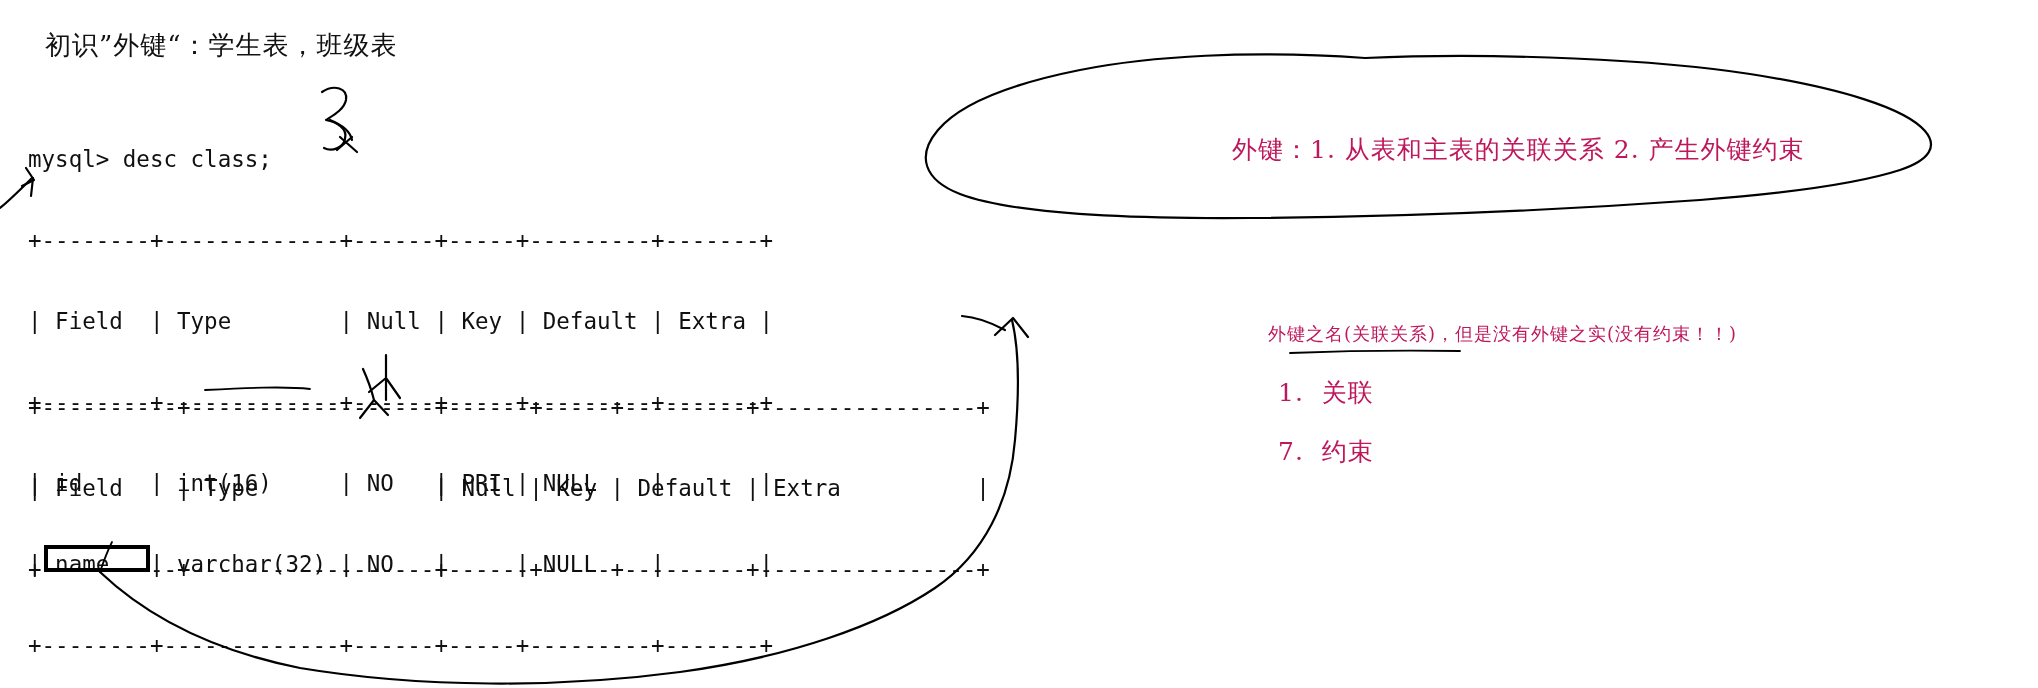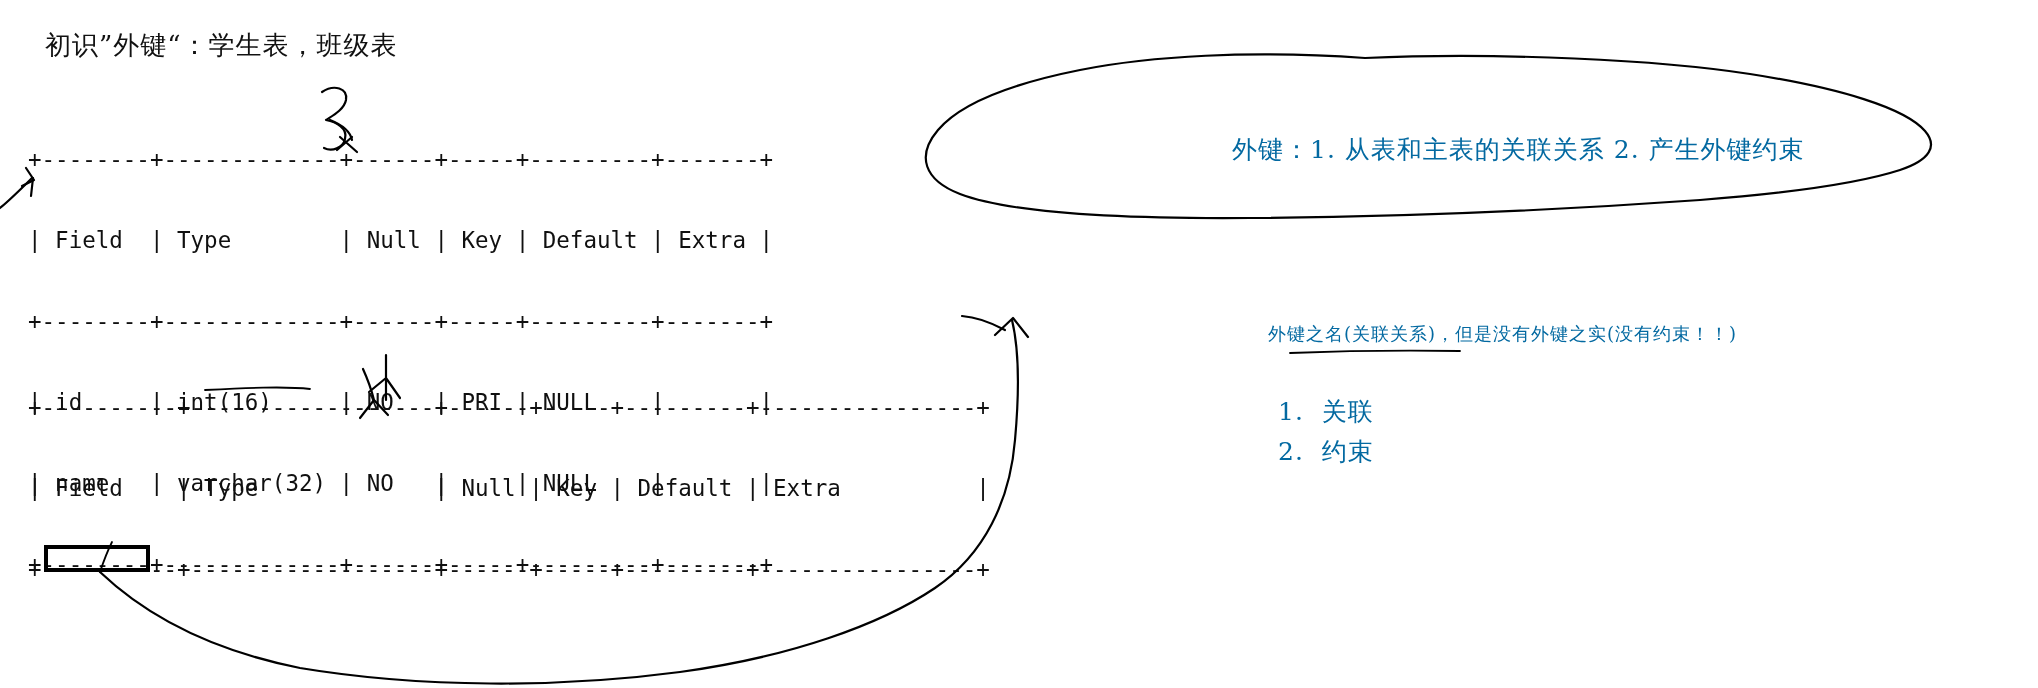--- a/index.html
+++ b/index.html
@@ -45,35 +45,35 @@
     width:106px; height:27px;
     border:4px solid #000;
     box-sizing:border-box;
     background:transparent;
     pointer-events:none;
   }
 
   
   .hand {
     font-family:"DejaVu Serif","Liberation Serif", serif;
-    color:#0369a1;
+    color:#be185d;
     white-space:pre;
   }
   #oval-text {
     left:1232px; top:133px;
     font-size:25px;
     letter-spacing:1px;
   }
   #note-name-real {
     left:1268px; top:322px;
     font-size:18px;
     letter-spacing:1px;
   }
   #list-1 {
-    left:1278px; top:395px;
+    left:1278px; top:376px;
     font-size:25px;
     letter-spacing:1px;
   }
   #list-2 {
     left:1278px; top:435px;
     font-size:25px;
     letter-spacing:1px;
   }
 
   
@@ -82,20 +82,21 @@
   #ink .thin { stroke-width:1.8; }
 </style>
 </head>
 <body>
 
 <div id="root">
 
   <div class="abs note-title">初识”外键“：学生表，班级表</div>
 
   <div class="abs term" id="class-block">
+    <span class="term-line">mysql&gt; desc class;</span>
     <span class="term-line">+--------+-------------+------+-----+---------+-------+</span>
     <span class="term-line">| Field  | Type        | Null | Key | Default | Extra |</span>
     <span class="term-line">+--------+-------------+------+-----+---------+-------+</span>
     <span class="term-line">| id     | int(16)     | NO   | PRI | NULL    |       |</span>
     <span class="term-line">| name   | varchar(32) | NO   |     | NULL    |       |</span>
     <span class="term-line">+--------+-------------+------+-----+---------+-------+</span>
     
   </div>
 
   <div class="abs term" id="student-block">
@@ -108,21 +109,21 @@
     
     
     
   </div>
 
   <div class="boxed-cell"></div>
 
   <div class="abs hand" id="oval-text">外键：1. 从表和主表的关联关系 2. 产生外键约束</div>
   <div class="abs hand" id="note-name-real">外键之名(关联关系)，但是没有外键之实(没有约束！！)</div>
   <div class="abs hand" id="list-1">1.  关联</div>
-  <div class="abs hand" id="list-2">2.  约束</div>
+  <div class="abs hand" id="list-2">7.  约束</div>
 
   <svg id="ink" viewBox="0 0 2038 688">
 
     <path d="M1365,58
              C1250,50 1150,56 1080,70
              C1010,84 960,104 938,130
              C916,156 924,180 960,194
              C1010,213 1120,219 1250,218
              C1400,217 1560,210 1700,200
              C1790,193 1860,183 1900,170

